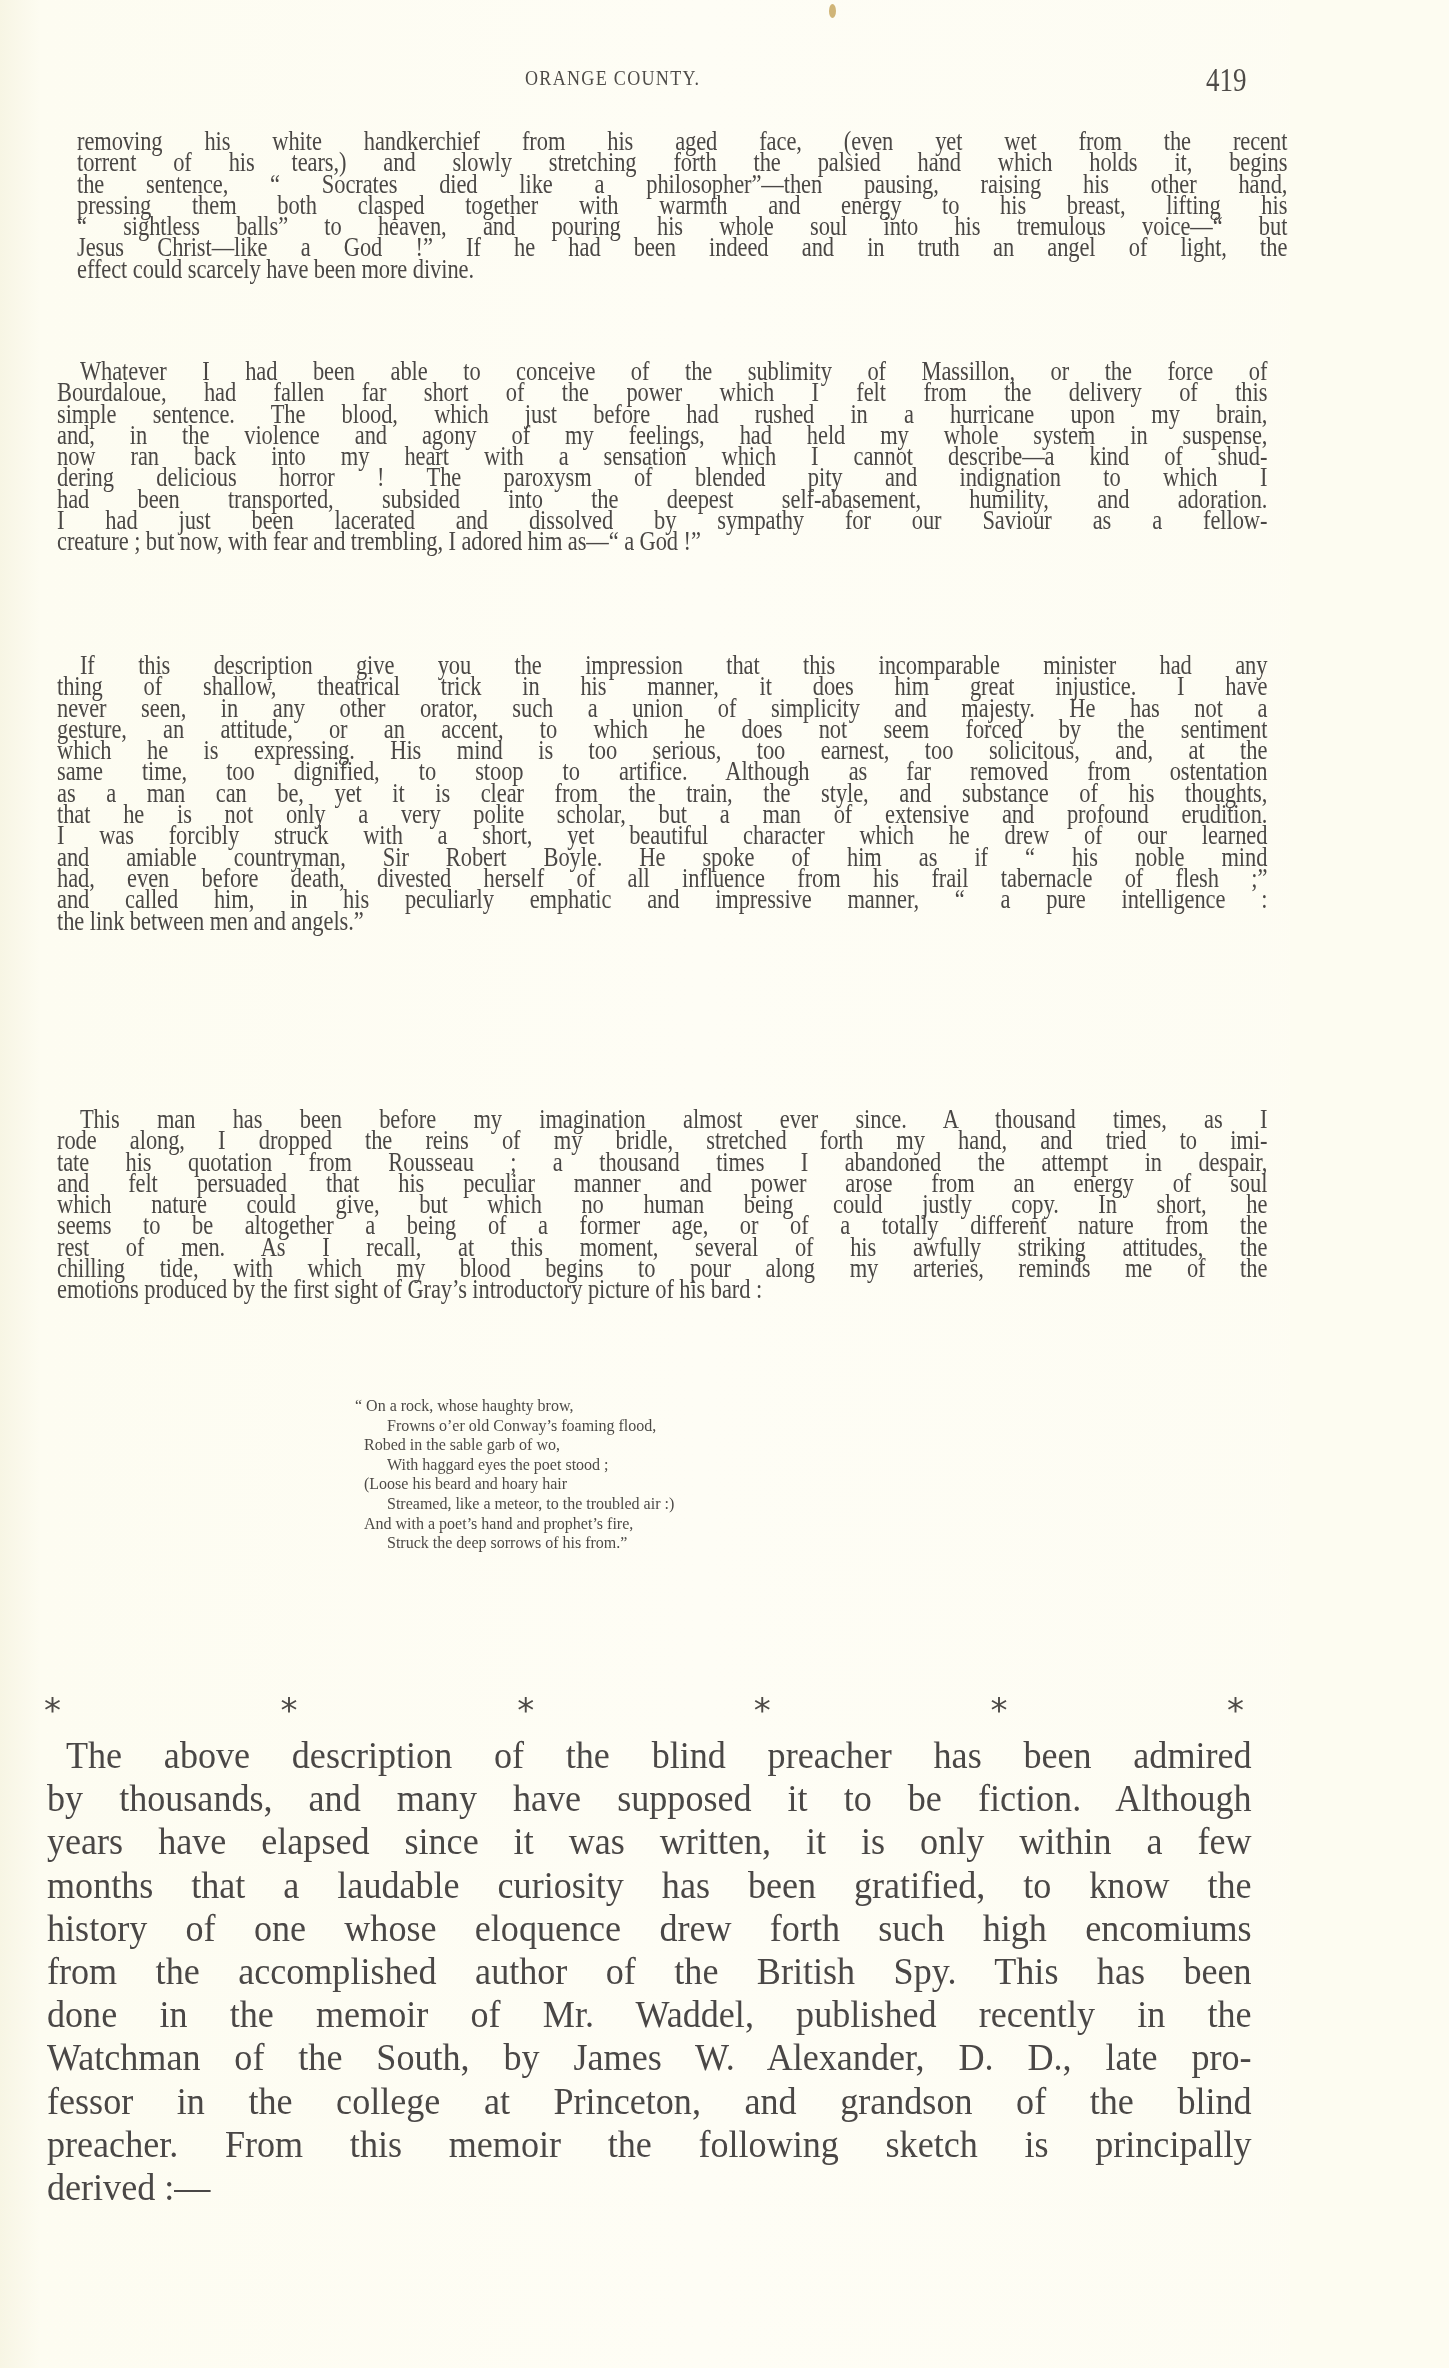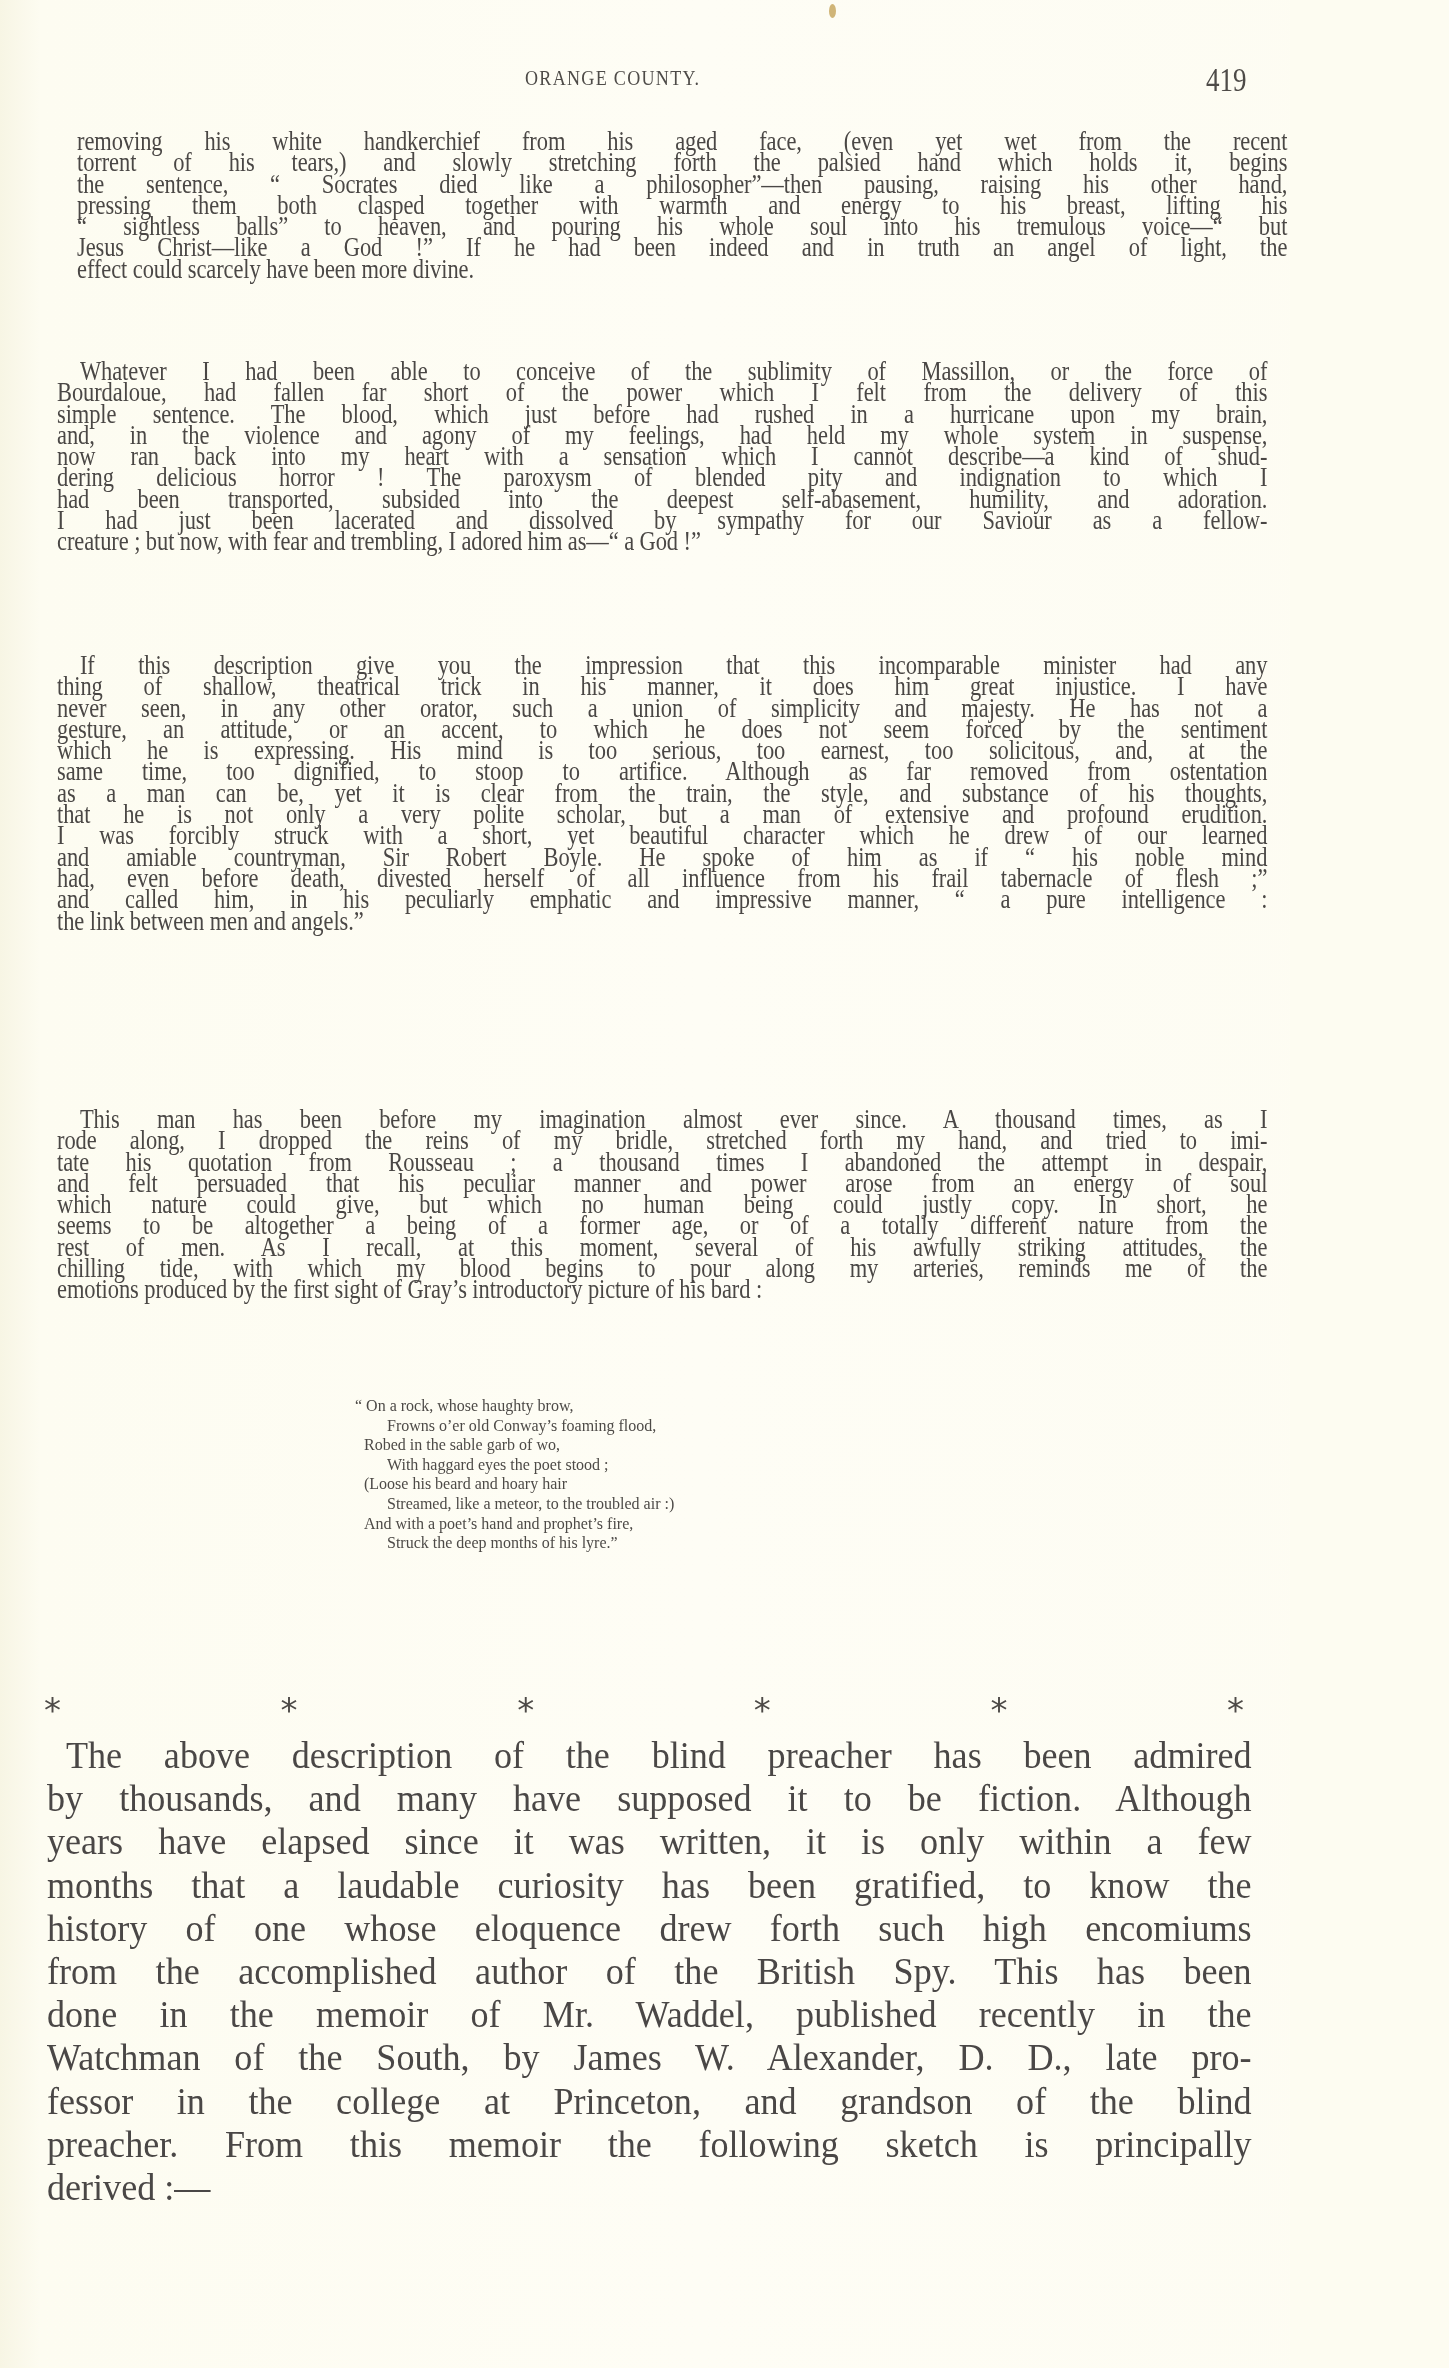--- a/index.html
+++ b/index.html
@@ -194,21 +194,21 @@
   </div>
 
   <div class="poem">
     <span class="v open">“ On a rock, whose haughty brow,</span>
     <span class="v in">Frowns o’er old Conway’s foaming flood,</span>
     <span class="v">Robed in the sable garb of wo,</span>
     <span class="v in">With haggard eyes the poet stood ;</span>
     <span class="v">(Loose his beard and hoary hair</span>
     <span class="v in">Streamed, like a meteor, to the troubled air :)</span>
     <span class="v">And with a poet’s hand and prophet’s fire,</span>
-    <span class="v in">Struck the deep months of his lyre.”</span>
+    <span class="v in">Struck the deep sorrows of his from.”</span>
   </div>
 
 
   <div class="asterisks">
     <span>*</span>
     <span>*</span>
     <span>*</span>
     <span>*</span>
     <span>*</span>
     <span>*</span>

